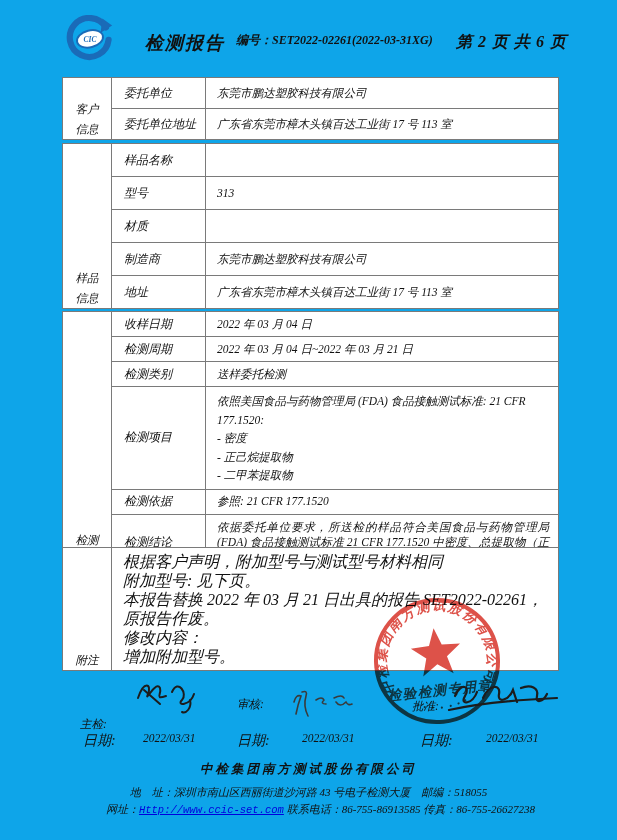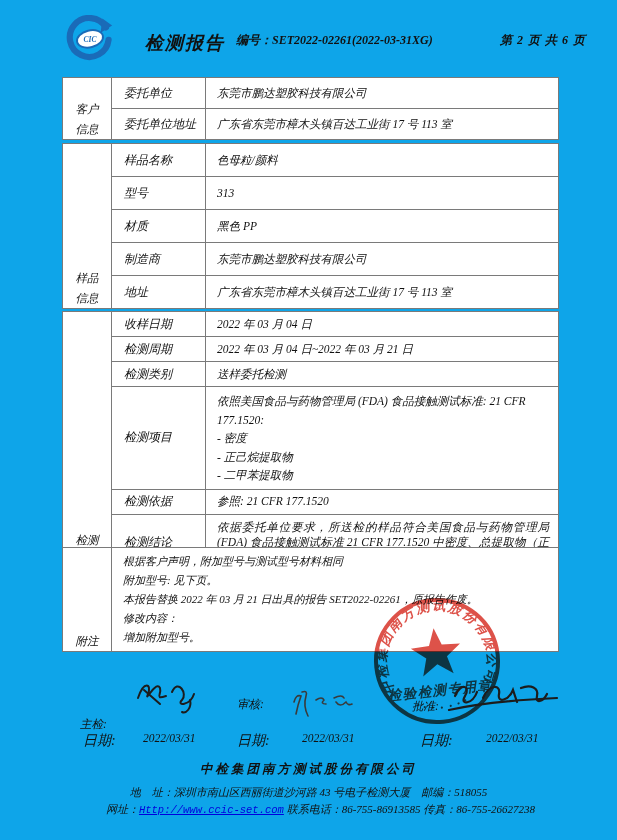--- a/index.html
+++ b/index.html
@@ -5,35 +5,35 @@
   html,body{margin:0;padding:0;background:#e8e8e8;}
   .page{
     position:relative;width:617px;height:840px;background:#0ea5e9;
     font-family:"Liberation Serif","DejaVu Serif",serif;color:#111;
     overflow:hidden;margin:0 auto;font-style:italic;
   }
   
   .hdr-logo{position:absolute;left:63px;top:15px;width:54px;height:46px;}
   .hdr-title{position:absolute;left:127px;top:31px;font-size:18px;font-weight:bold;letter-spacing:2px;margin-left:18px;}
   .hdr-no{position:absolute;left:236px;top:32px;font-size:12px;font-weight:bold;}
-  .hdr-page{position:absolute;left:456px;top:32px;font-size:12px;font-weight:bold;letter-spacing:1px;margin-left:44px;}
+  .hdr-page{position:absolute;left:456px;top:32px;font-size:16px;font-weight:bold;letter-spacing:1px;}
   
   .tbl{position:absolute;left:62px;width:497px;border:1px solid #7a7a7a;display:flex;box-sizing:border-box;background:#fff;}
   .sec-label{width:48px;border-right:1px solid #7a7a7a;display:flex;flex-direction:column;justify-content:flex-end;align-items:center;font-size:11.5px;line-height:20px;flex:none;}
   .rows{flex:1;display:flex;flex-direction:column;}
   .row{display:flex;border-top:1px solid #7a7a7a;}
   .row:first-child{border-top:none;}
   .cl{width:94px;flex:none;border-right:1px solid #7a7a7a;display:flex;align-items:center;padding-left:12px;font-size:12px;box-sizing:border-box;}
   .cv{flex:1;display:flex;align-items:center;padding-left:11px;padding-right:8px;font-size:11.5px;box-sizing:border-box;}
   .cv-block{flex:1;padding:5px 10px 4px 11px;font-size:11.5px;line-height:18.5px;box-sizing:border-box;}
   .cv-just{display:block;padding:5px 9px 4px 11px;line-height:15.5px;text-align:justify;}
   .h31{min-height:30px;}
   .h33{min-height:32px;}
   .h24{min-height:24px;}
-  .notes-body{flex:1;padding:4px 10px 4px 11px;font-size:11px;line-height:19px;box-sizing:border-box;}
+  .notes-body{flex:1;padding:4px 10px 4px 11px;font-size:16px;line-height:19px;box-sizing:border-box;}
   
   .sig-label{position:absolute;font-size:11.5px;}
   .sig-svg{position:absolute;}
   .date-label{position:absolute;font-size:14px;}
   .date-value{position:absolute;font-size:11.5px;}
   
   .stamp{position:absolute;left:371px;top:595px;width:132px;height:132px;transform:rotate(-6deg);opacity:.88;mix-blend-mode:multiply;z-index:5;}
   .sig-over{z-index:6;}
   
   .ft-company{position:absolute;left:0;top:761px;width:100%;text-align:center;font-size:12.5px;font-weight:bold;letter-spacing:3px;}
@@ -77,29 +77,27 @@
   </div>
 
   <div class="tbl" style="top:143px;">
     <div class="sec-label">
       <div>样品</div>
       <div>信息</div>
     </div>
     <div class="rows">
       <div class="row h33">
         <div class="cl">样品名称</div>
-        <div class="cv">色母粒/颜料</div>
       </div>
       <div class="row h33">
         <div class="cl">型号</div>
         <div class="cv">313</div>
       </div>
       <div class="row h33">
         <div class="cl">材质</div>
-        <div class="cv">黑色 PP</div>
       </div>
       <div class="row h33">
         <div class="cl">制造商</div>
         <div class="cv">东莞市鹏达塑胶科技有限公司</div>
       </div>
       <div class="row h33">
         <div class="cl">地址</div>
         <div class="cv">广东省东莞市樟木头镇百达工业街 17 号 113 室</div>
       </div>
     </div>

